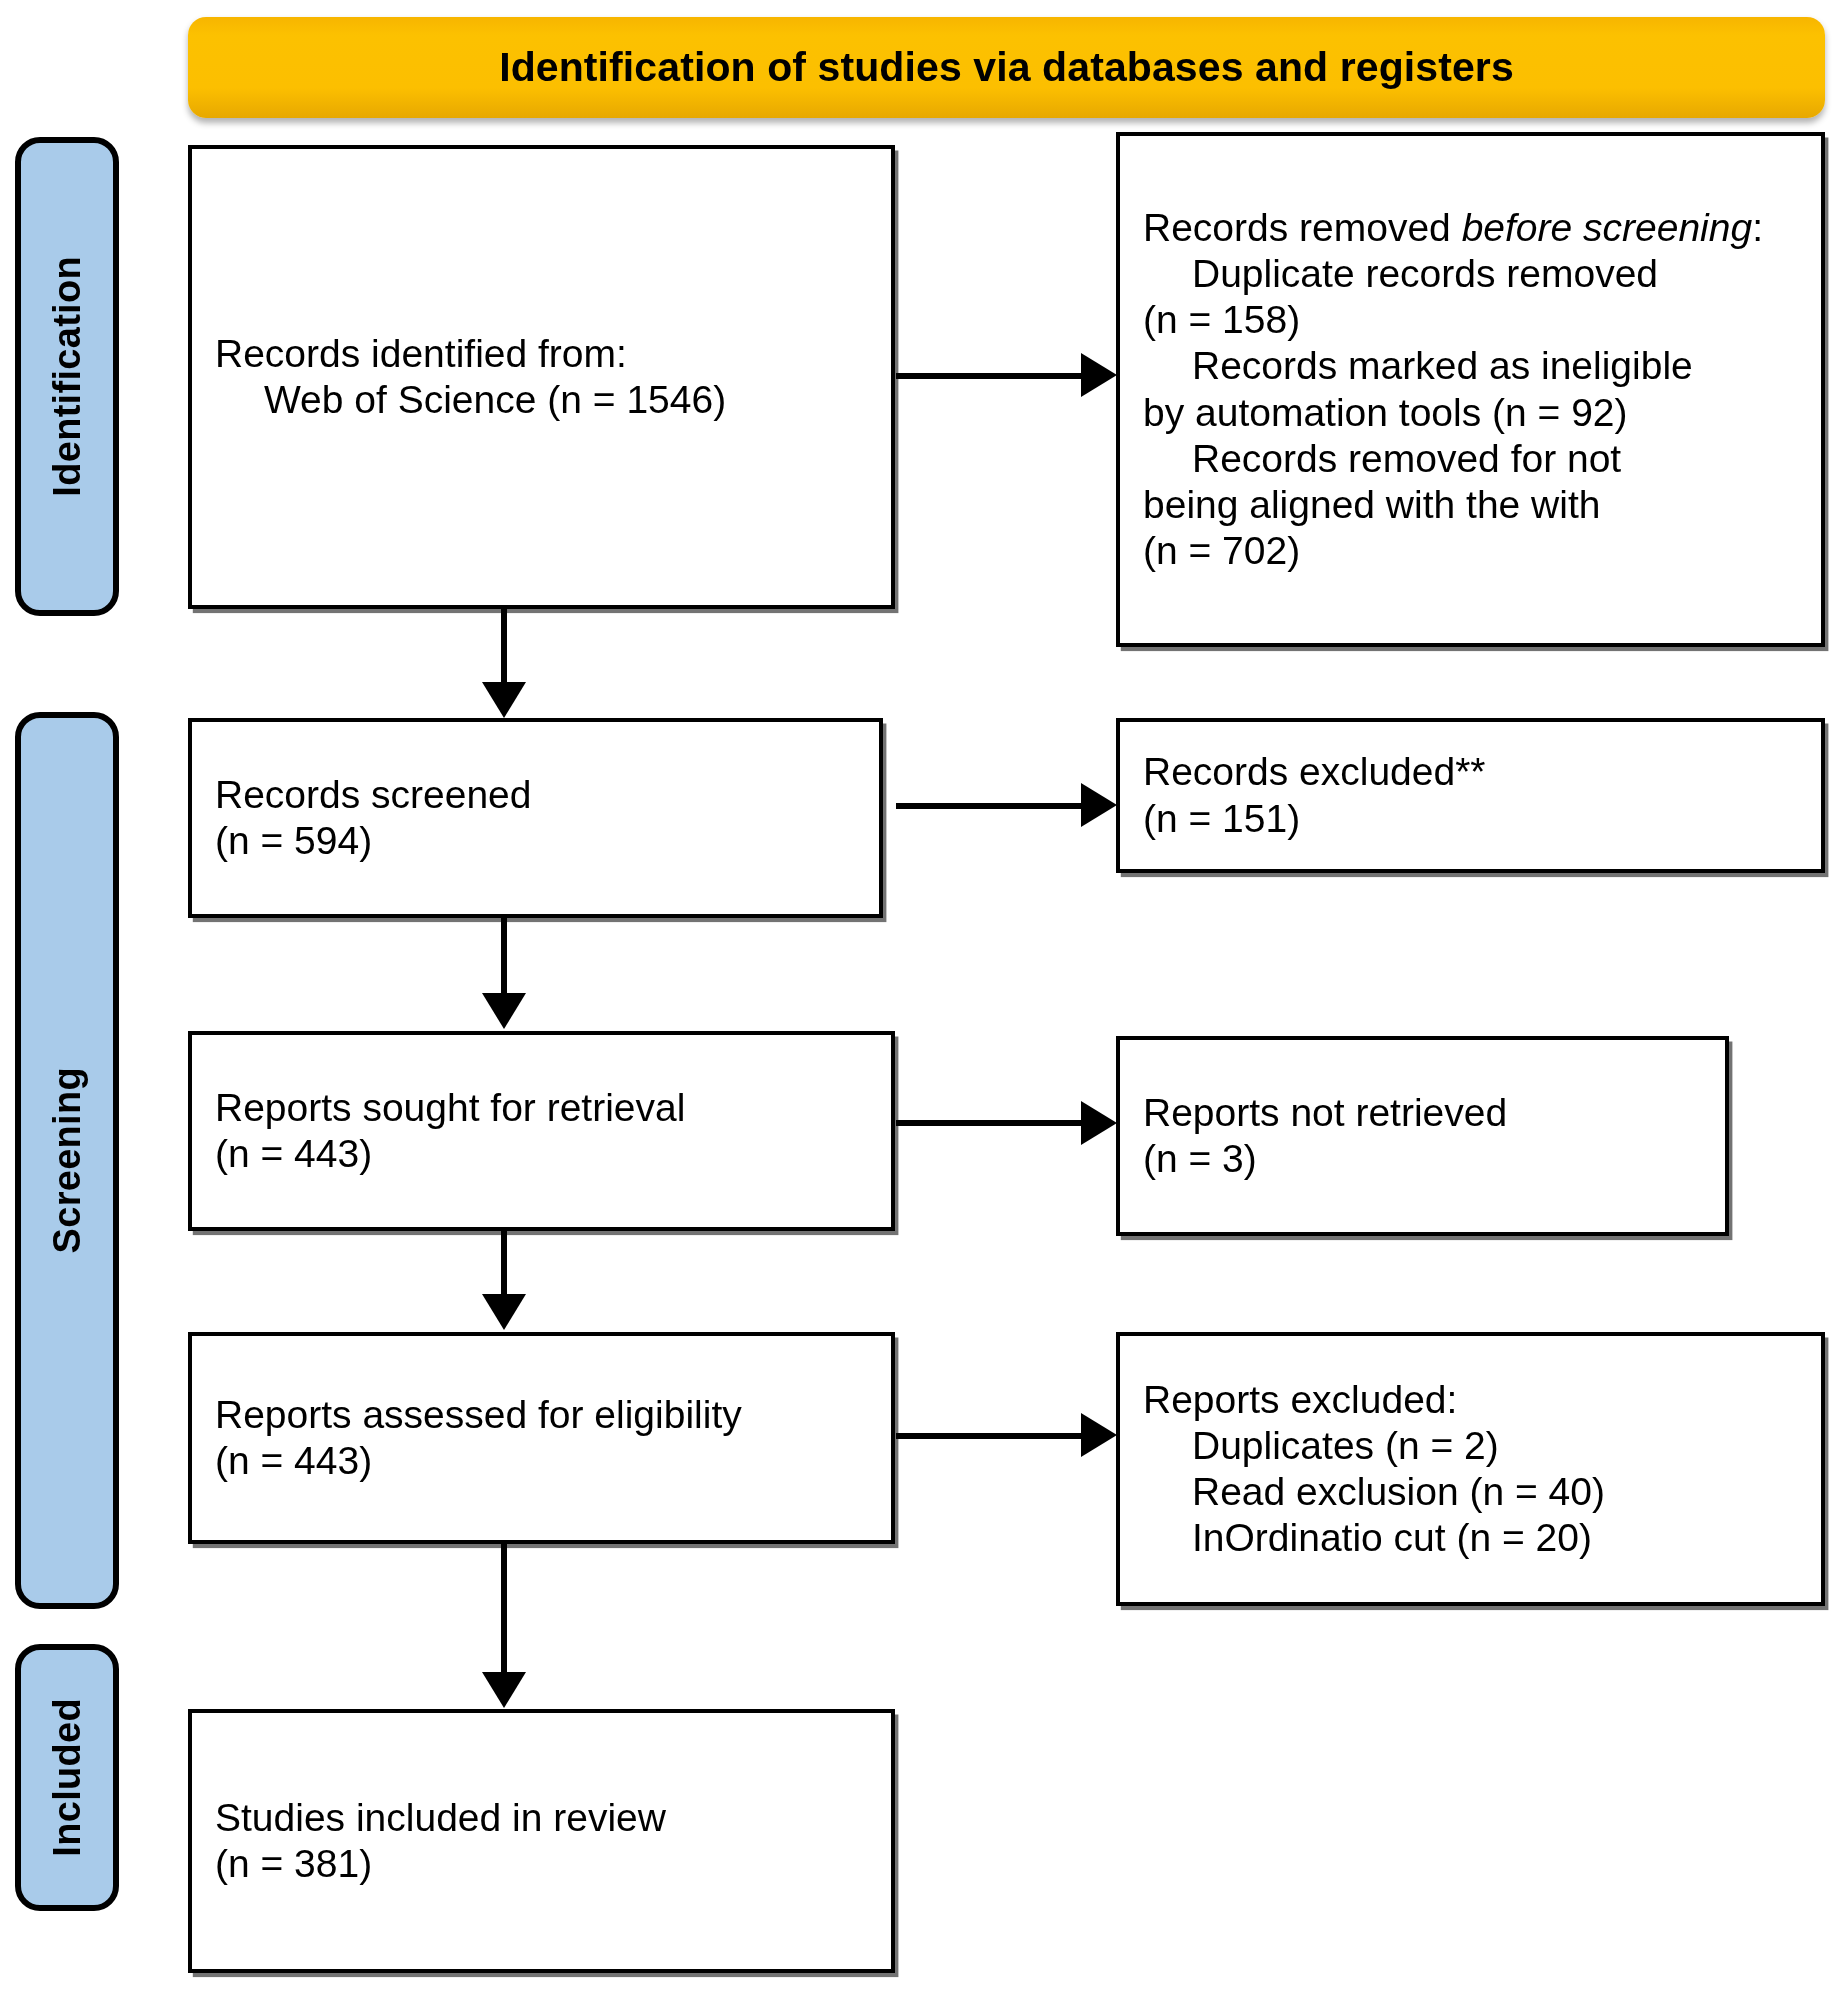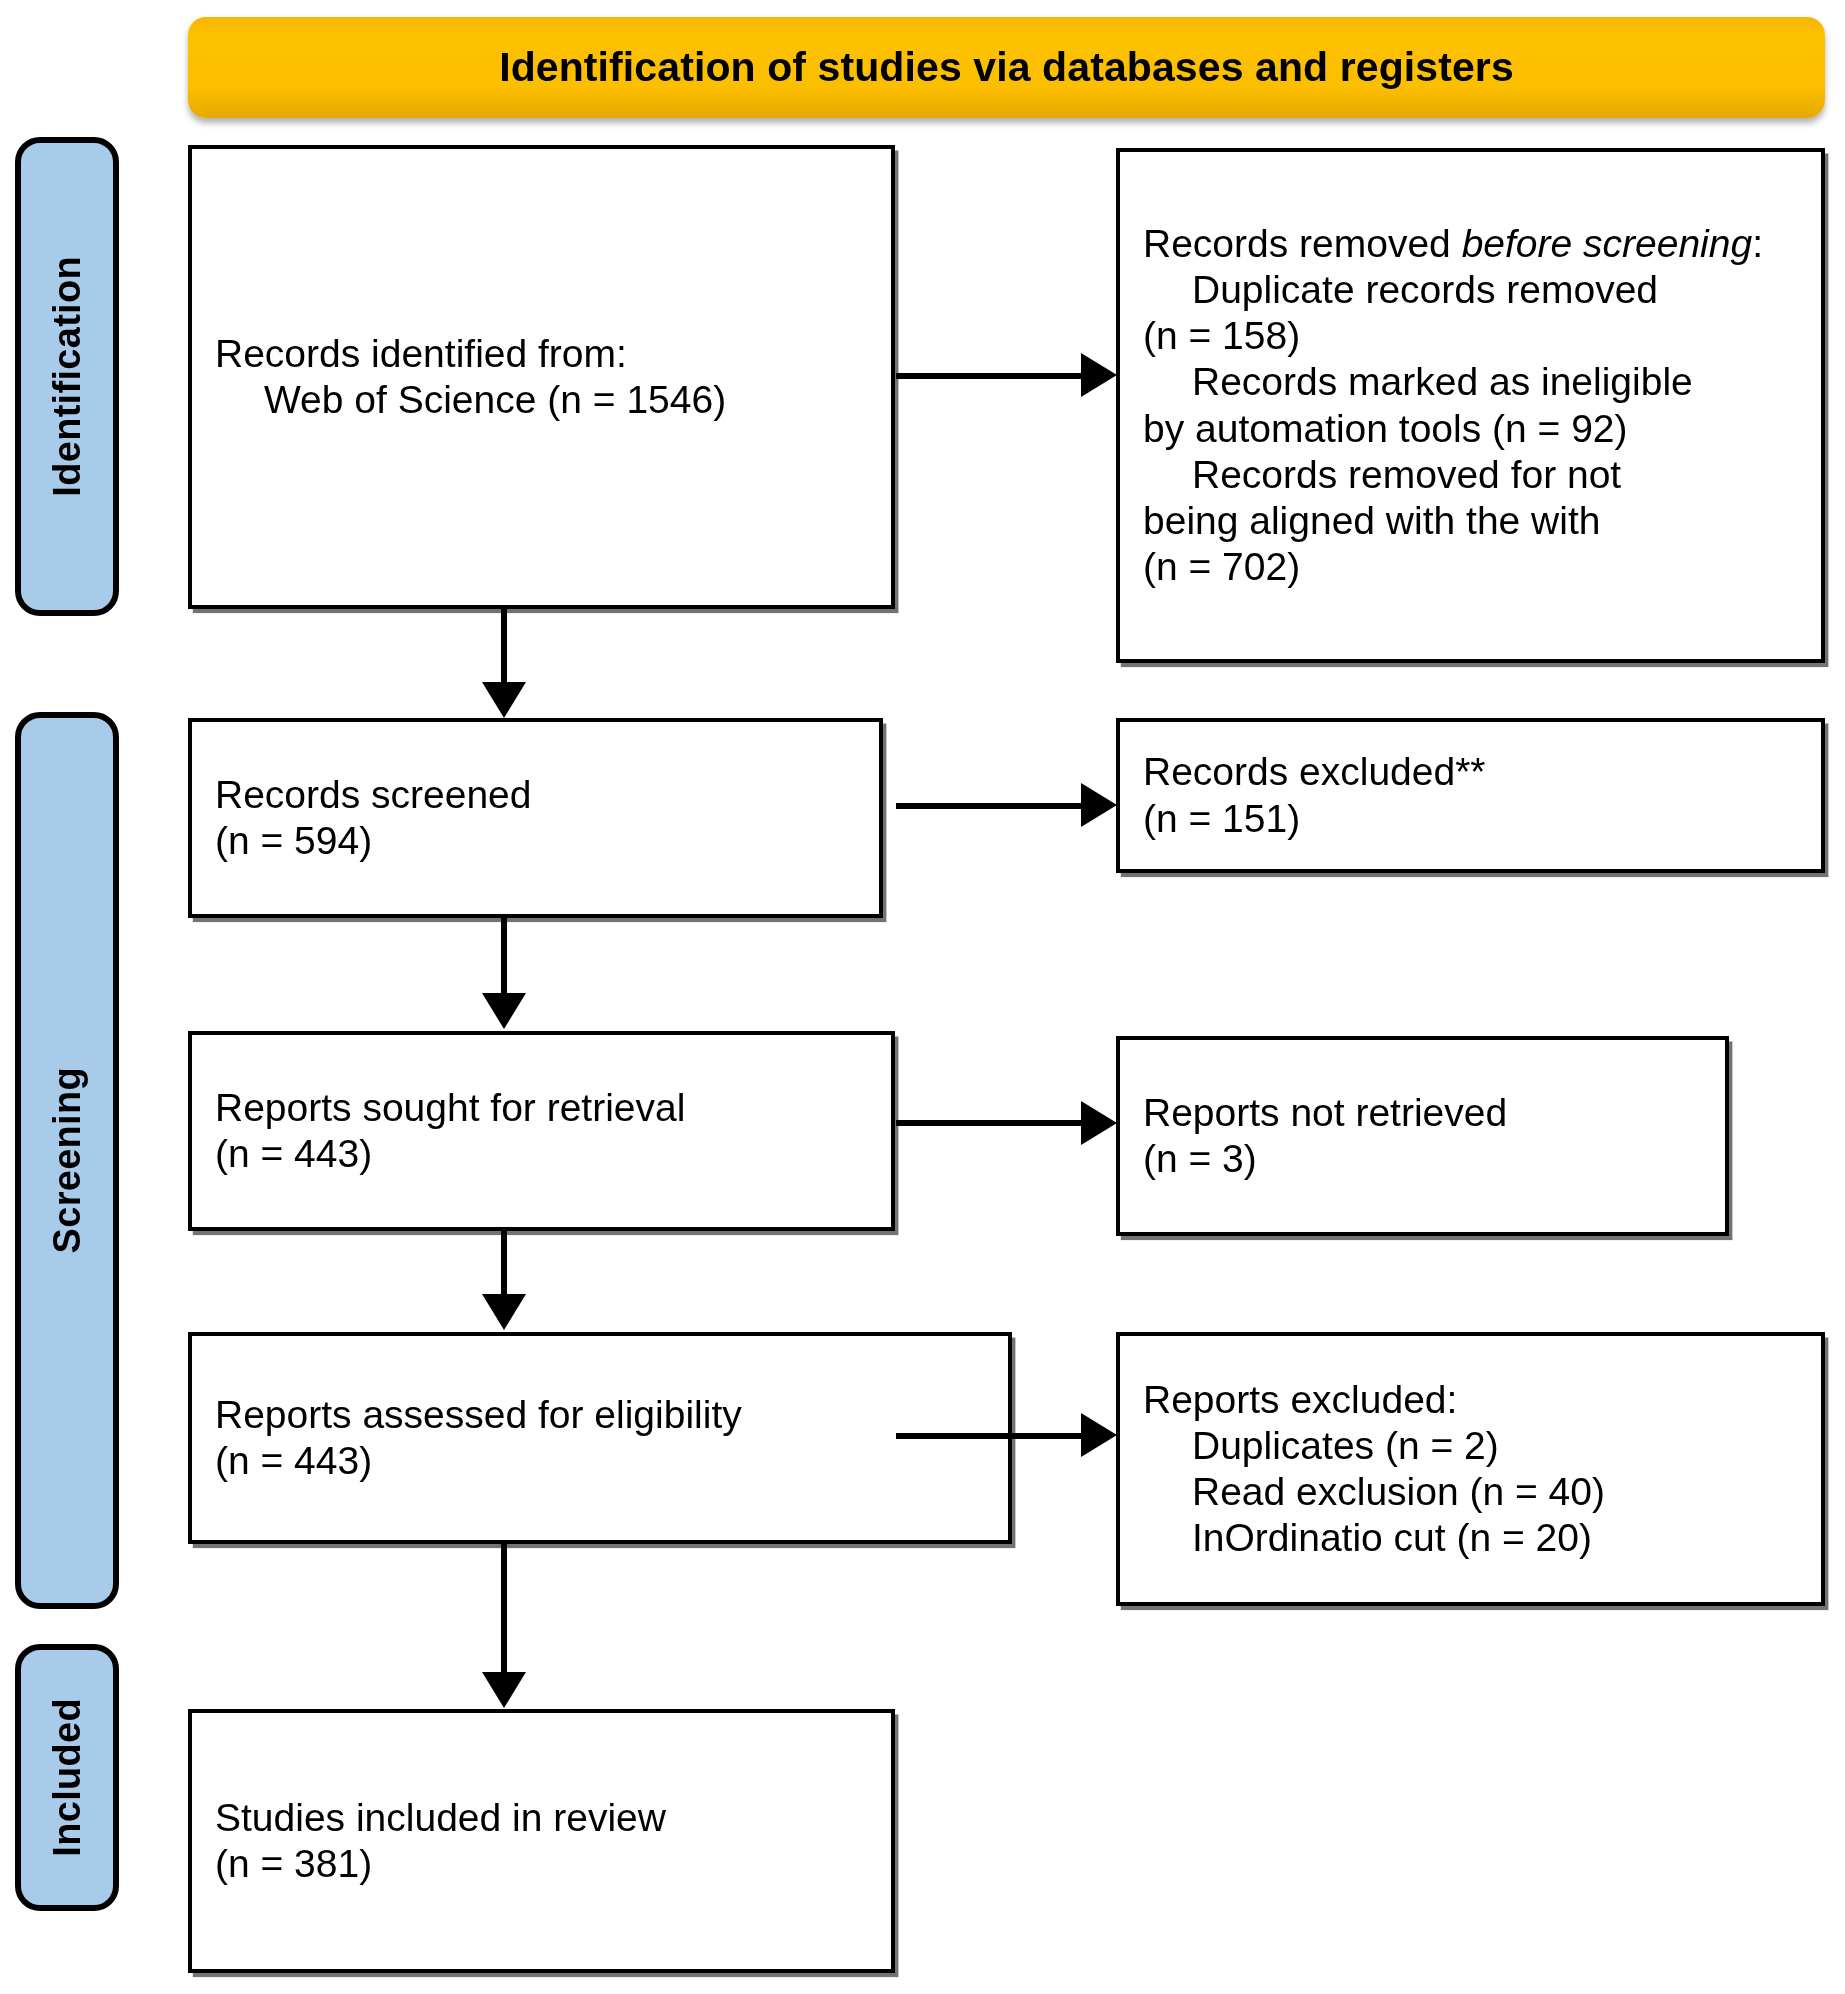--- a/index.html
+++ b/index.html
@@ -139,21 +139,21 @@
     <span class="stage-tab-label">Included</span>
   </div>
 
   <div class="node" style="left:188px;top:145px;width:707px;height:464px;">
     <div class="node-body">
       <div class="line">Records identified from:</div>
       <div class="line indent">Web of Science (n = 1546)</div>
     </div>
   </div>
 
-  <div class="node" style="left:1116px;top:148px;width:709px;height:515px;">
+  <div class="node" style="left:1116px;top:132px;width:709px;height:515px;">
     <div class="node-body">
       <div class="line wrap" style="line-height:1.18;">
         <span>Records removed </span><span class="ital">before screening</span><span>:</span>
       </div>
       <div class="line indent">Duplicate records removed</div>
       <div class="line">(n = 158)</div>
       <div class="line indent">Records marked as ineligible</div>
       <div class="line">by automation tools (n = 92)</div>
       <div class="line indent">Records removed for not</div>
       <div class="line">being aligned with the with</div>
@@ -200,21 +200,21 @@
       <div class="line">(n = 3)</div>
     </div>
   </div>
 
   <div class="conn-h" style="left:896px;top:1120px;width:186px;"></div>
   <div class="arrow-right" style="left:1081px;top:1101px;"></div>
 
   <div class="conn-v" style="left:501px;top:1231px;width:6.2px;height:65px;"></div>
   <div class="arrow-down" style="left:482px;top:1294px;"></div>
 
-  <div class="node" style="left:188px;top:1332px;width:824px;height:212px;">
+  <div class="node" style="left:188px;top:1332px;width:707px;height:212px;">
     <div class="node-body">
       <div class="line">Reports assessed for eligibility</div>
       <div class="line">(n = 443)</div>
     </div>
   </div>
 
   <div class="node" style="left:1116px;top:1332px;width:709px;height:274px;">
     <div class="node-body">
       <div class="line">Reports excluded:</div>
       <div class="line indent">Duplicates (n = 2)</div>

